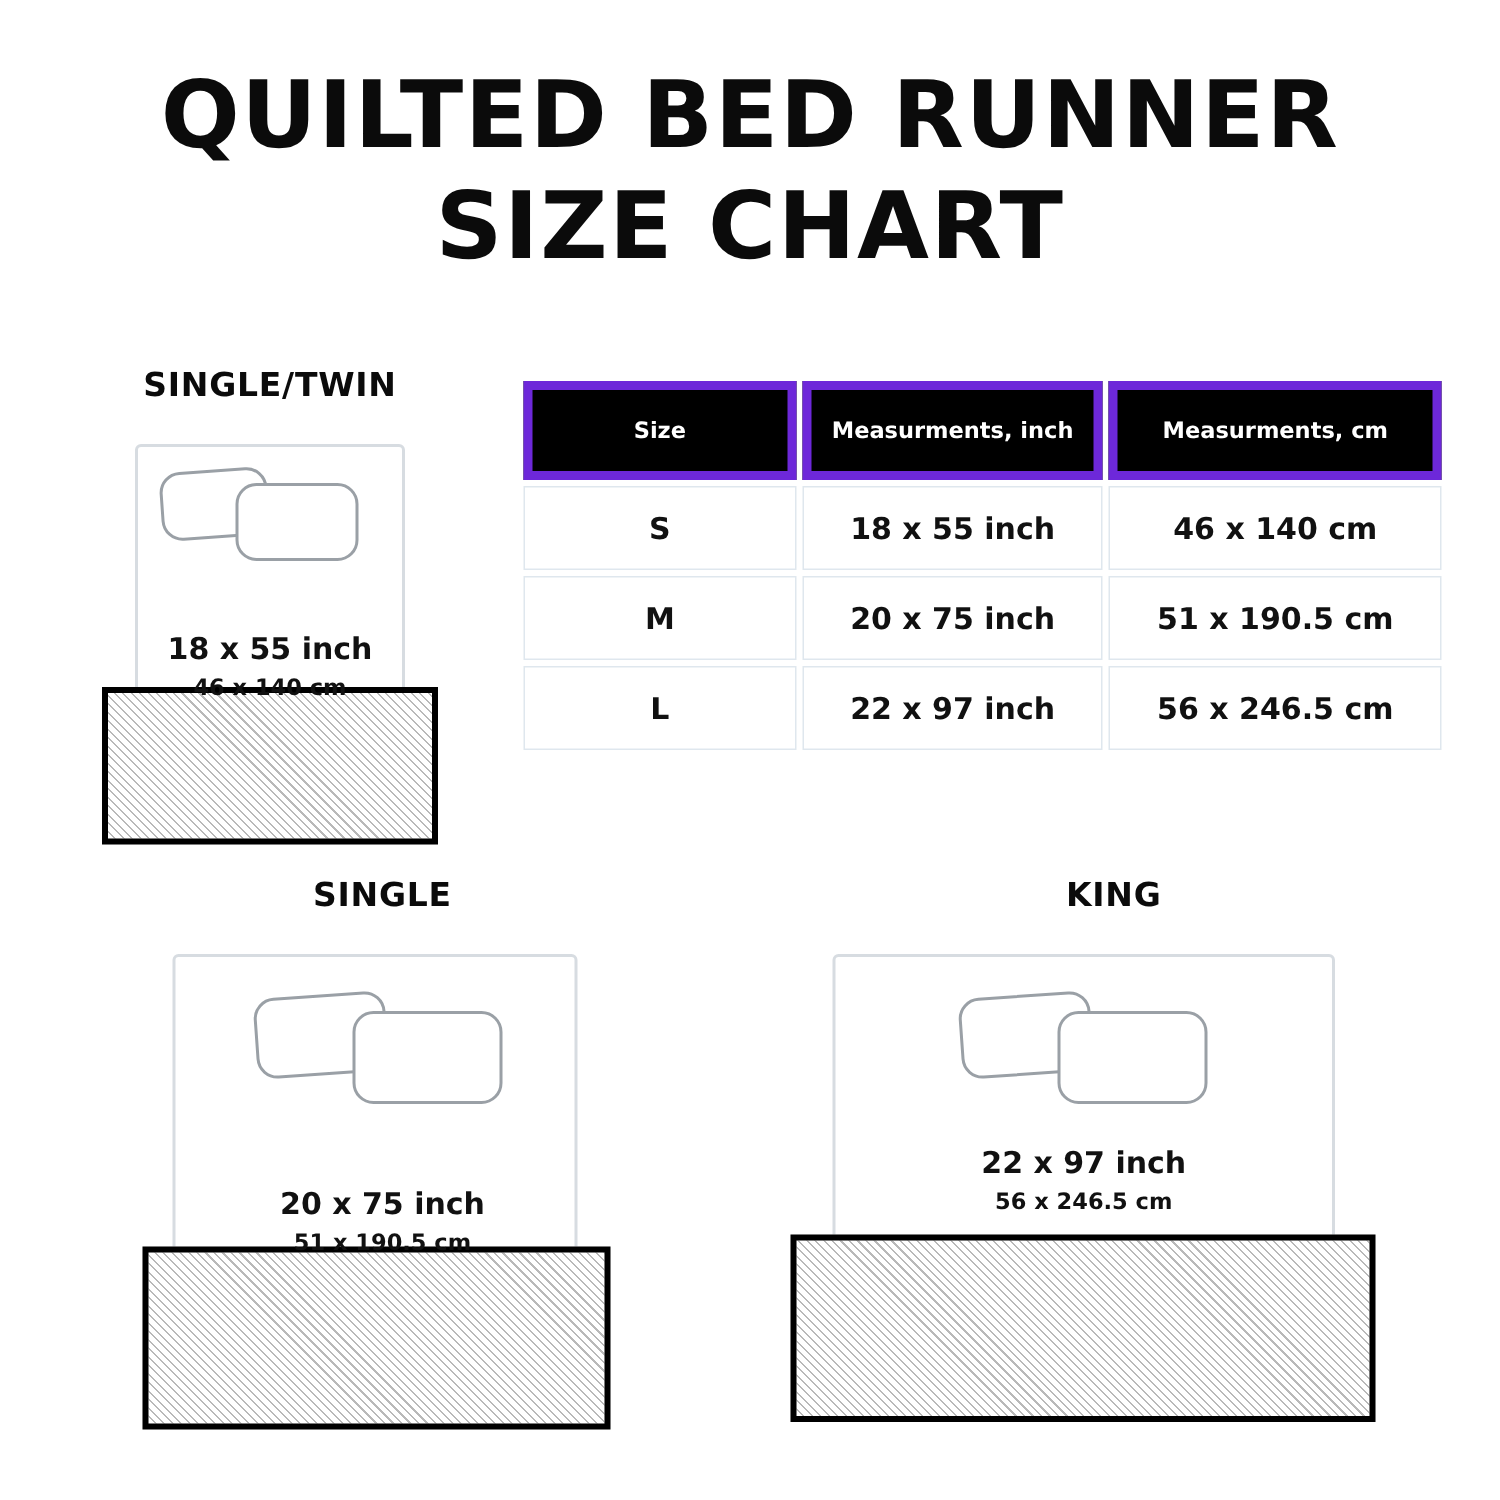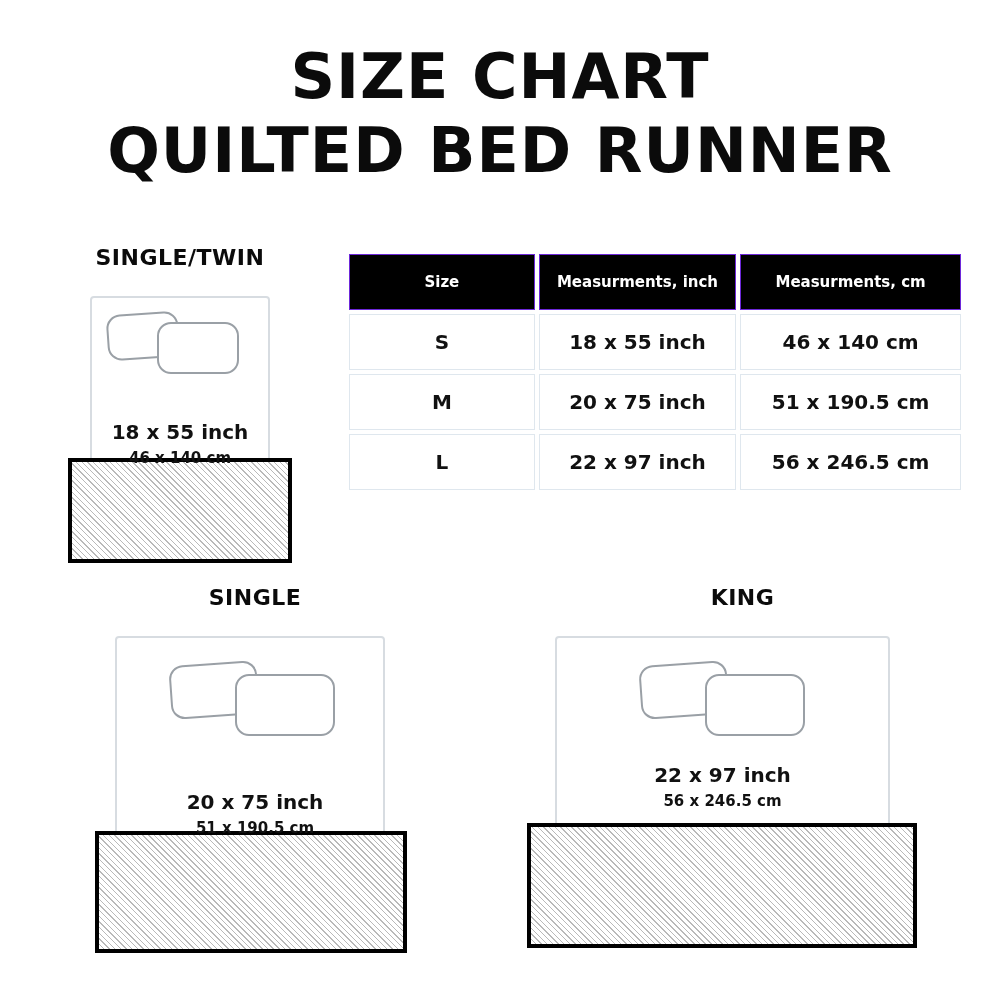--- a/index.html
+++ b/index.html
@@ -45,21 +45,21 @@
   .size-table td, .size-table th {
     text-align: center;
     vertical-align: middle;
     height: 52px;
   }
   .size-table thead th {
     background: #000000;
     color: #ffffff;
     font-size: 15px;
     font-weight: bold;
-    border: 1px solid #6d28d9;
+    border: 6px solid #6d28d9;
   }
   .size-table tbody td {
     background: #ffffff;
     border: 1px solid #dfe7ee;
     font-size: 20px;
     font-weight: bold;
     color: #111111;
   }
   .col-size { width: 205px; }
   .col-inch { width: 205px; }
@@ -121,22 +121,22 @@
     font-size: 15px;
     font-weight: bold;
     color: #111111;
     white-space: nowrap;
   }
 </style>
 </head>
 <body>
 
 <div class="title-block">
+  <div class="title-line">QUILTED BED RUNNER</div>
   <div class="title-line">SIZE CHART</div>
-  <div class="title-line">QUILTED BED RUNNER</div>
 </div>
 
 <table class="size-table">
   <thead>
     <tr>
       <th class="col-size">Size</th>
       <th class="col-inch">Measurments, inch</th>
       <th class="col-cm">Measurments, cm</th>
     </tr>
   </thead>

